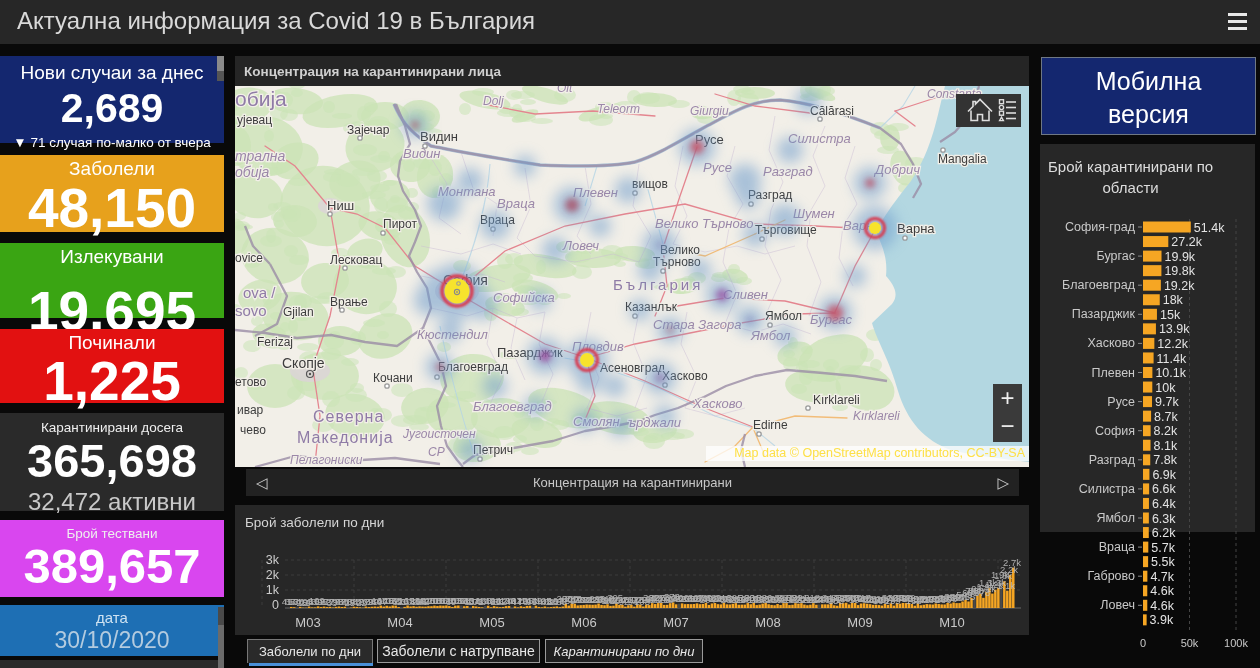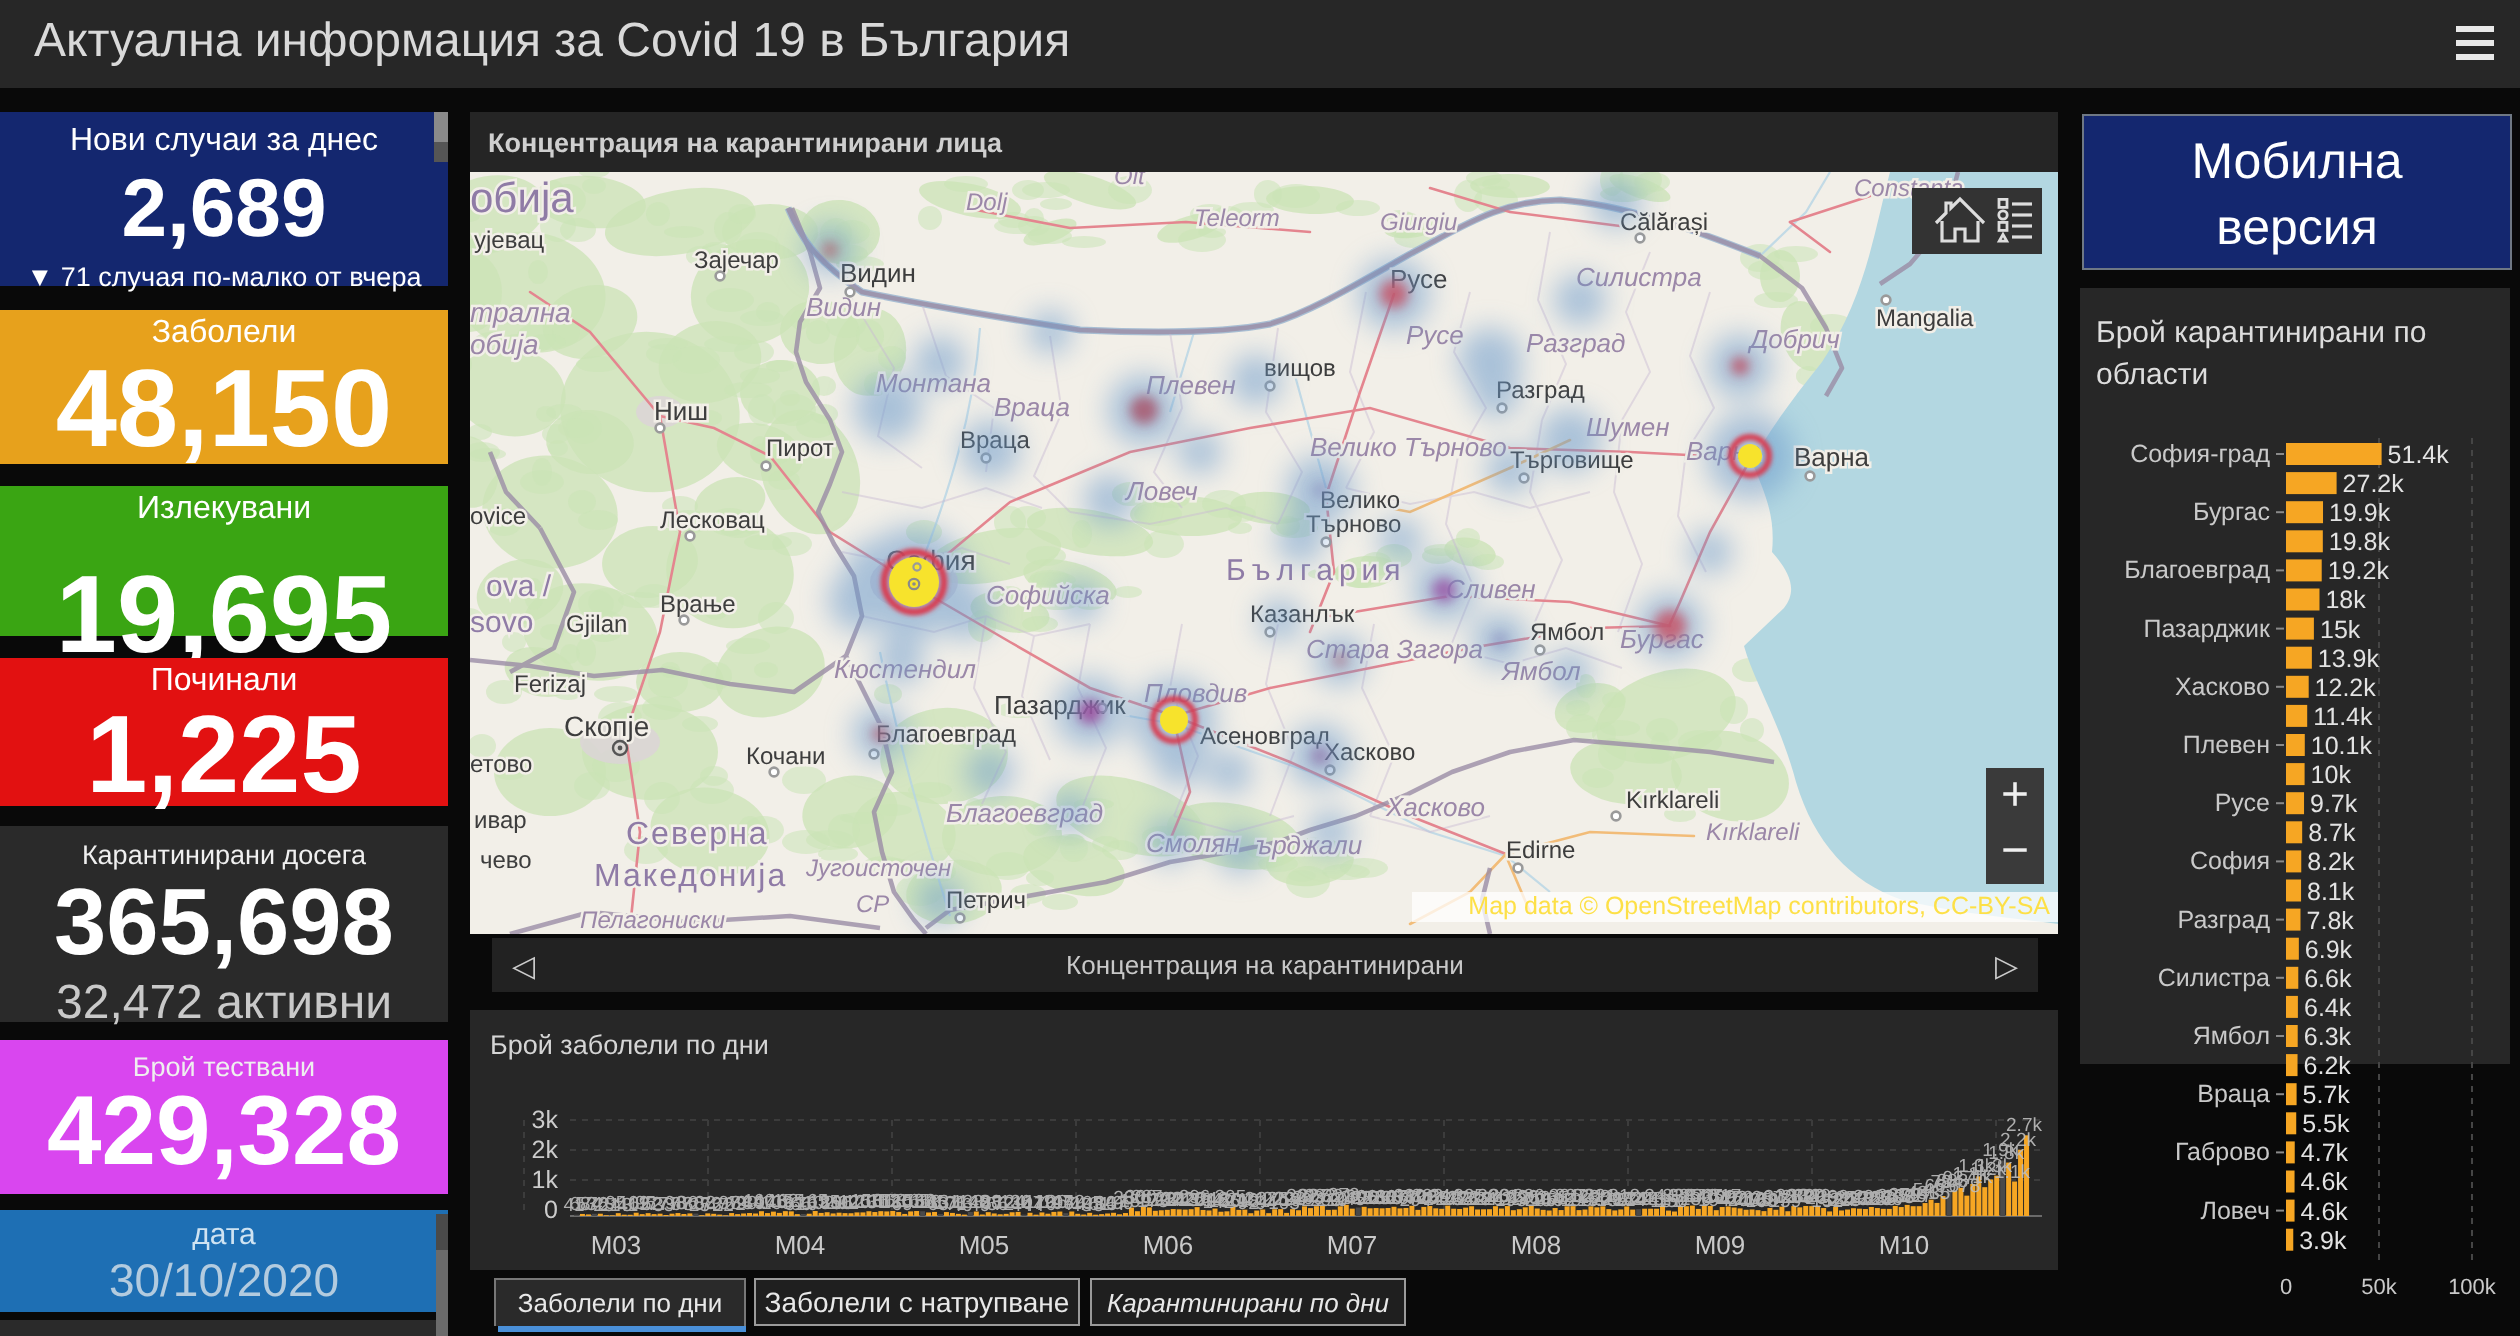--- a/index.html
+++ b/index.html
@@ -1,18 +1,18 @@
 <!DOCTYPE html>
 <html><head><meta charset="utf-8">
 <style>
 * { margin:0; padding:0; box-sizing:border-box; }
 html,body { width:1260px; height:668px; background:#090909; font-family:"Liberation Sans", sans-serif; overflow:hidden; position:relative; }
 .abs { position:absolute; }
 .card { position:absolute; left:0; width:224px; color:#fff; text-align:center; }
-.ct { font-size:16px; }
+.ct { font-size:19px; }
 .cn { font-weight:bold; line-height:1; }
 </style></head>
 <body>
 
 <div class="abs" style="left:0;top:0;width:1260px;height:44px;background:#272727;">
   <div style="position:absolute;left:17px;top:7px;font-size:24px;color:#d9d9d9;">Актуална информация за Covid 19 в България</div>
   <div style="position:absolute;right:13px;top:13px;width:19px;">
     <div style="height:2.5px;background:#e8e8e8;margin-bottom:4.5px;"></div>
     <div style="height:2.5px;background:#e8e8e8;margin-bottom:4.5px;"></div>
     <div style="height:2.5px;background:#e8e8e8;"></div>
@@ -36,21 +36,21 @@
   <div class="ct" style="margin-top:3px;">Починали</div>
   <div class="cn" style="font-size:55px;margin-top:0px;">1,225</div>
 </div>
 <div class="card" style="top:413px;height:98px;background:#2a2a2a;">
   <div style="font-size:13.5px;margin-top:7px;color:#efefef;">Карантинирани досега</div>
   <div class="cn" style="font-size:47px;margin-top:2px;">365,698</div>
   <div style="font-size:24px;margin-top:4px;color:#c9c9c9;">32,472 активни</div>
 </div>
 <div class="card" style="top:520px;height:77px;background:#d946ef;">
   <div style="font-size:13.5px;margin-top:6px;color:#efefef;">Брой тествани</div>
-  <div class="cn" style="font-size:49px;margin-top:1px;">429,328</div>
+  <div class="cn" style="font-size:49px;margin-top:1px;">389,657</div>
 </div>
 <div class="card" style="top:605px;height:51px;background:#1e6fb4;">
   <div style="font-size:15px;margin-top:4px;color:#cfe3f2;">дата</div>
   <div style="font-size:23px;margin-top:1px;color:#b3cbdf;">30/10/2020</div>
 </div>
 <div class="card" style="top:660px;height:8px;background:#2a2a2a;"></div>
 
 <div class="abs" style="left:217px;top:56px;width:7px;height:15px;background:#8a8a8a;"></div>
 <div class="abs" style="left:217px;top:71px;width:7px;height:10px;background:#555555;"></div>
 <div class="abs" style="left:217.6px;top:607px;width:6px;height:18px;background:#4a4a4a;"></div>
@@ -1193,21 +1193,21 @@
 </div>
 
 <div class="abs" style="left:247px;top:639px;width:126px;height:24px;background:#2a2a2a;border:1px solid #777777;border-bottom:none;color:#e8e8e8;font-size:13px;text-align:center;line-height:23px;">Заболели по дни</div>
 <div class="abs" style="left:249px;top:663px;width:124px;height:3px;background:#4a90d9;"></div>
 <div class="abs" style="left:377px;top:639px;width:163px;height:24px;background:#1f1f1f;border:1px solid #9a9a9a;color:#e8e8e8;font-size:14px;text-align:center;line-height:23px;">Заболели с натрупване</div>
 <div class="abs" style="left:545px;top:639px;width:158px;height:24px;background:#1f1f1f;border:1px solid #9a9a9a;color:#e8e8e8;font-size:13px;text-align:center;line-height:23px;font-style:italic;">Карантинирани по дни</div>
 
 <div class="abs" style="left:1041px;top:57px;width:215px;height:78px;background:#14276f;border:1px solid #6f7884;color:#ffffff;text-align:center;">
   <div style="font-size:25px;margin-top:7px;line-height:33px;">Мобилна<br>версия</div>
 </div>
-<div class="abs" style="left:1040px;top:144px;width:215px;height:388px;background:#272727;">
+<div class="abs" style="left:1040px;top:144px;width:215px;height:388px;background:#272727;text-align:center;">
   <div style="position:absolute;left:8px;top:12px;font-size:15px;color:#dddddd;line-height:21px;">Брой карантинирани по<br>области</div>
 <svg width="215" height="524" viewBox="0 0 215 524" style="position:absolute;left:0;top:0">
       <line x1="149.5" y1="75.0" x2="149.5" y2="488" stroke="#454545" stroke-width="1" stroke-dasharray="3 3"></line>
       <line x1="196.0" y1="75.0" x2="196.0" y2="488" stroke="#454545" stroke-width="1" stroke-dasharray="3 3"></line>
       <rect x="103.0" y="77.50" width="47.80" height="11.0" fill="#f6a623"></rect>
       <text x="95" y="87.0" font-size="12.5" fill="#c9c9c9" text-anchor="end" font-family="Liberation Sans, sans-serif">София-град</text>
       <line x1="98" y1="83.0" x2="102.0" y2="83.0" stroke="#8a8a8a" stroke-width="1"></line>
       <text x="153.8" y="87.5" font-size="12.5" fill="#e3e3e3" font-family="Liberation Sans, sans-serif">51.4k</text>
       <rect x="103.0" y="92.05" width="25.30" height="11.0" fill="#f6a623"></rect>
       <text x="131.3" y="102.0" font-size="12.5" fill="#e3e3e3" font-family="Liberation Sans, sans-serif">27.2k</text>

